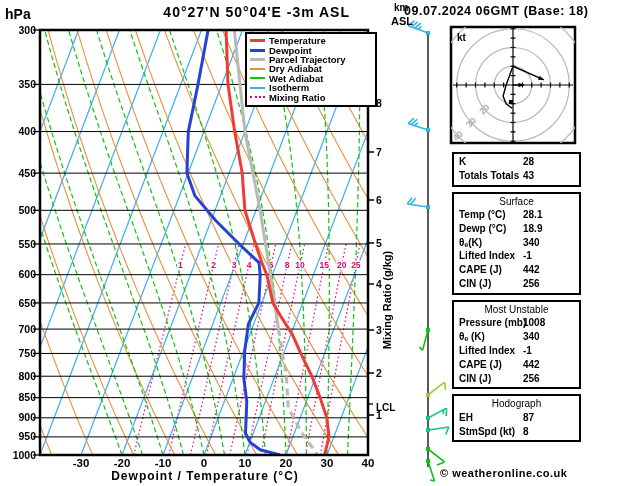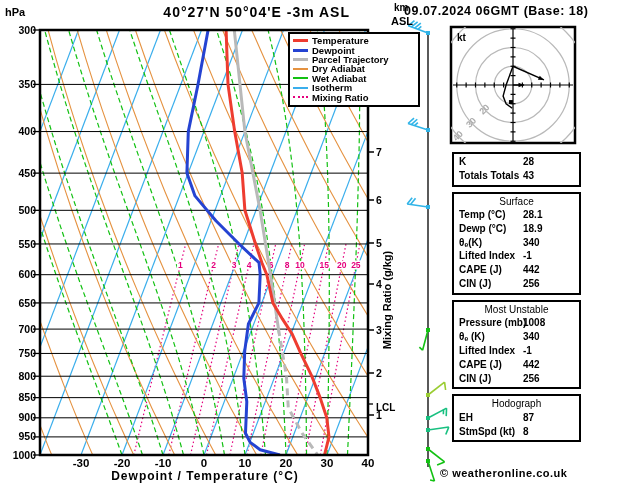--- a/index.html
+++ b/index.html
@@ -4,27 +4,27 @@
 <style>
   html,body{margin:0;padding:0;background:#fff;}
   body{width:629px;height:486px;position:relative;overflow:hidden;
        font-family:"Liberation Sans",sans-serif;}
   #stage{position:absolute;left:0;top:0;width:629px;height:486px;}
   svg{position:absolute;left:0;top:0;}
   svg text{font-family:"Liberation Sans",sans-serif;font-weight:bold;}
   .abs{position:absolute;font-weight:bold;color:#000;white-space:nowrap;}
   #title{left:38px;top:4px;width:312px;text-align:right;font-size:14px;letter-spacing:1px;}
   #date{left:404px;top:4px;font-size:12.5px;letter-spacing:0.5px;}
-  #hpa{left:5px;top:6px;font-size:11px;}
+  #hpa{left:5px;top:6px;font-size:14px;}
   #km{left:394px;top:2px;font-size:10px;}
   #asl{left:391px;top:15px;font-size:11px;}
   #xlabel{left:40px;top:469px;width:330px;text-align:center;font-size:12px;letter-spacing:1px;}
   #footer{left:440px;top:467px;width:160px;font-size:11px;letter-spacing:0.5px;}
   #legend{position:absolute;left:245px;top:32px;width:122px;background:#fff;
-          border:2px solid #000;padding:2px 3px 3px 3px;margin-left:43px;}
+          border:2px solid #000;padding:2px 3px 3px 3px;}
   .lrow{display:flex;align-items:center;height:9.4px;}
   .lswatch{width:15px;height:0;margin-right:4px;flex:none;}
   .llabel{font-size:9.5px;font-weight:bold;line-height:9px;}
   #panels{position:absolute;left:452px;top:152px;width:129px;}
   .panel{border:2px solid #000;background:#fff;margin-bottom:5px;padding:1px 0 2px 0;}
   .panel .hdr{text-align:center;font-size:10px;font-weight:normal;line-height:13.5px;}
   .srow{position:relative;font-size:10px;font-weight:bold;line-height:13.8px;padding-left:5px;}
   .srow .val{position:absolute;left:69px;top:0;}
 </style>
 </head>

